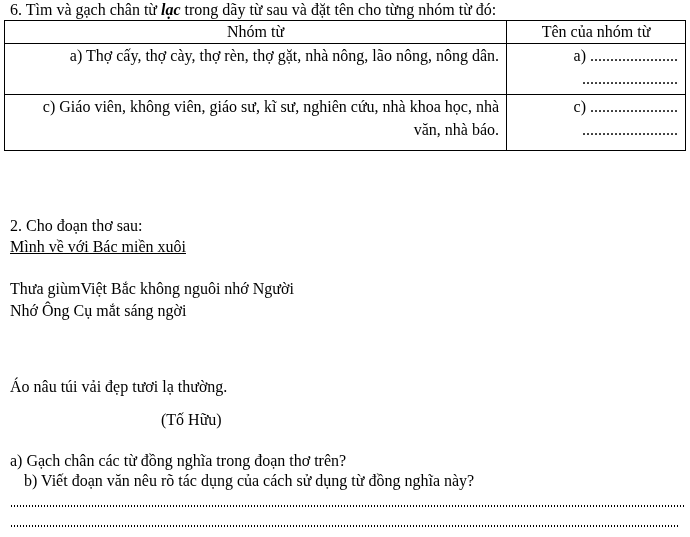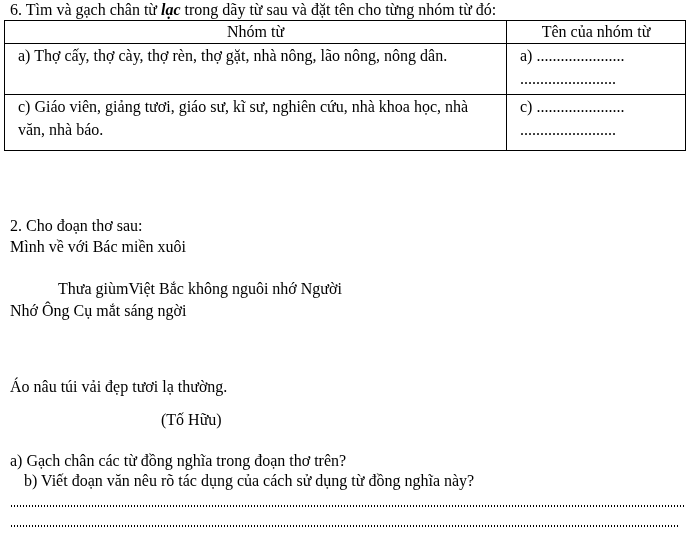--- a/index.html
+++ b/index.html
@@ -24,25 +24,25 @@
       position: absolute;
       left: 4px;
       top: 20px;
       width: 681px;
       border-collapse: collapse;
       table-layout: fixed;
     }
     table.groups td, table.groups th {
       border: 1px solid #000;
       vertical-align: top;
-      padding: 0 13px;
+      padding: 0 7px;
       line-height: 23px;
       font-size: 16px;
       font-weight: normal;
-      text-align: left;
+      text-align: right;
     }
     table.groups th {
       font-weight: normal;
       text-align: center;
       height: 22px;
       line-height: 21px;
       padding: 0 4px;
     }
     col.c1 { width: 502px; }
     col.c2 { width: 179px; }
@@ -81,33 +81,33 @@
     <td>
           <span class="cell-text">a) Thợ cấy, thợ cày, thợ rèn, thợ gặt, nhà nông, lão nông, nông dân.</span>
         </td>
     <td>
       <span class="answer-line">a) ......................</span>
       <span class="answer-line">........................</span>
     </td>
   </tr>
   <tr class="row-c">
     <td>
-          <span class="cell-text">c) Giáo viên, giảng tươi, giáo sư, kĩ sư, nghiên cứu, nhà khoa học, nhà văn, nhà báo.</span>
+          <span class="cell-text">c) Giáo viên, không viên, giáo sư, kĩ sư, nghiên cứu, nhà khoa học, nhà văn, nhà báo.</span>
         </td>
     <td>
       <span class="answer-line">c) ......................</span>
       <span class="answer-line">........................</span>
     </td>
   </tr>
 </tbody>
   </table>
 
 <div class="abs" style="left:10px; top:217px;">2.  Cho đoạn thơ sau:</div>
-<div class="abs" style="left:10px; top:238px;">Mình về với Bác miền xuôi</div>
-<div class="abs" style="left:10px; top:280px;margin-left:48px;">Thưa giùmViệt Bắc không nguôi nhớ Người</div>
+<div class="abs" style="left:10px; top:238px;text-decoration:underline;">Mình về với Bác miền xuôi</div>
+<div class="abs" style="left:10px; top:280px;">Thưa giùmViệt Bắc không nguôi nhớ Người</div>
 <div class="abs" style="left:10px; top:302px;">Nhớ Ông Cụ mắt sáng ngời</div>
 <div class="abs" style="left:10px; top:370px;margin-top:8px;">Áo nâu túi vải đẹp tươi lạ thường.</div>
 <div class="abs" style="left:161px; top:411px;">(Tố Hữu)</div>
 
 <div class="abs" style="left:10px; top:452px;">a) Gạch chân các từ đồng nghĩa trong đoạn thơ trên?</div>
 <div class="abs" style="left:24px; top:472px;">b) Viết đoạn văn nêu rõ tác dụng của cách sử dụng từ đồng nghĩa này?</div>
 
 <div class="dots-line" style="top:505px;"></div>
 <div class="dots-line" style="top:525px; width:670px;"></div>
 

